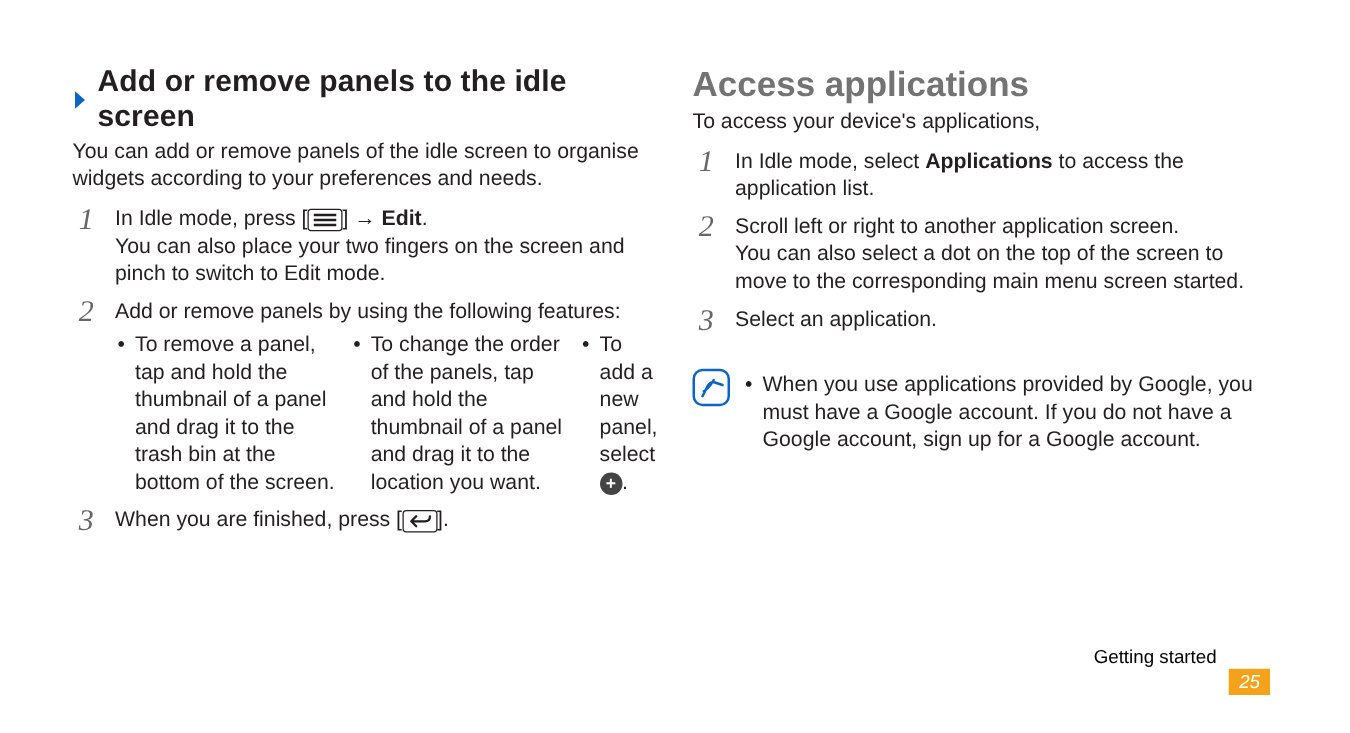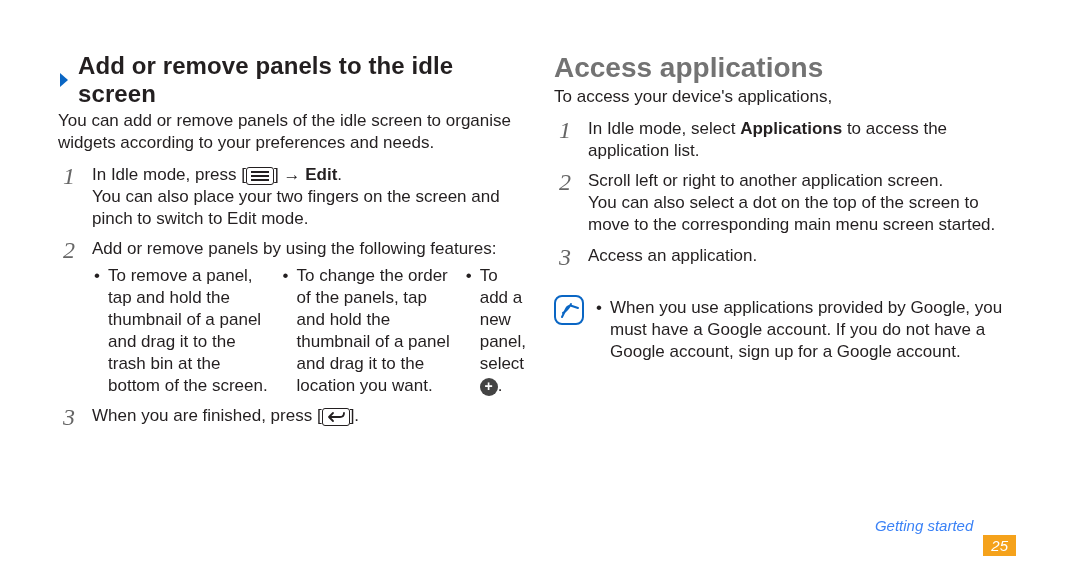--- a/index.html
+++ b/index.html
@@ -122,23 +122,22 @@
   .note-icon svg { display:block; }
   .note-body { flex:1; }
   .footer {
     display:flex;
     justify-content:flex-end;
     align-items:center;
     gap:10px;
     padding-right: 6px;
   }
   .footer-label {
-    font-style: italic;
     font-size: 15px;
-    color: #3b82f6;
+    color: #000000;
   }
   .page-num {
     background: #f5a21b;
     color: #fff;
     font-style: italic;
     font-size: 15px;
     padding: 2px 8px;
     margin-top: 41px;
   }
 </style>
@@ -225,21 +224,21 @@
         <span class="num">2</span>
         <div class="step-body">
           <p>Scroll left or right to another application screen.</p>
           <p>You can also select a dot on the top of the screen to move to the corresponding main menu screen started.</p>
         </div>
       </div>
 
       <div class="step">
         <span class="num">3</span>
         <div class="step-body">
-          <p>Access an application.</p>
+          <p>Select an application.</p>
         </div>
       </div>
 
       <div class="note-block">
         <div class="note-icon">
           <svg width="22" height="18" viewBox="0 0 22 18">
               <path d="M4 16 L8 8 Q10 4 14 5 L20 7 M5 12 Q9 10 13 3" fill="none" stroke="#0a66c4" stroke-width="2" stroke-linecap="round"></path>
             </svg>
         </div>
         <div class="note-body">

